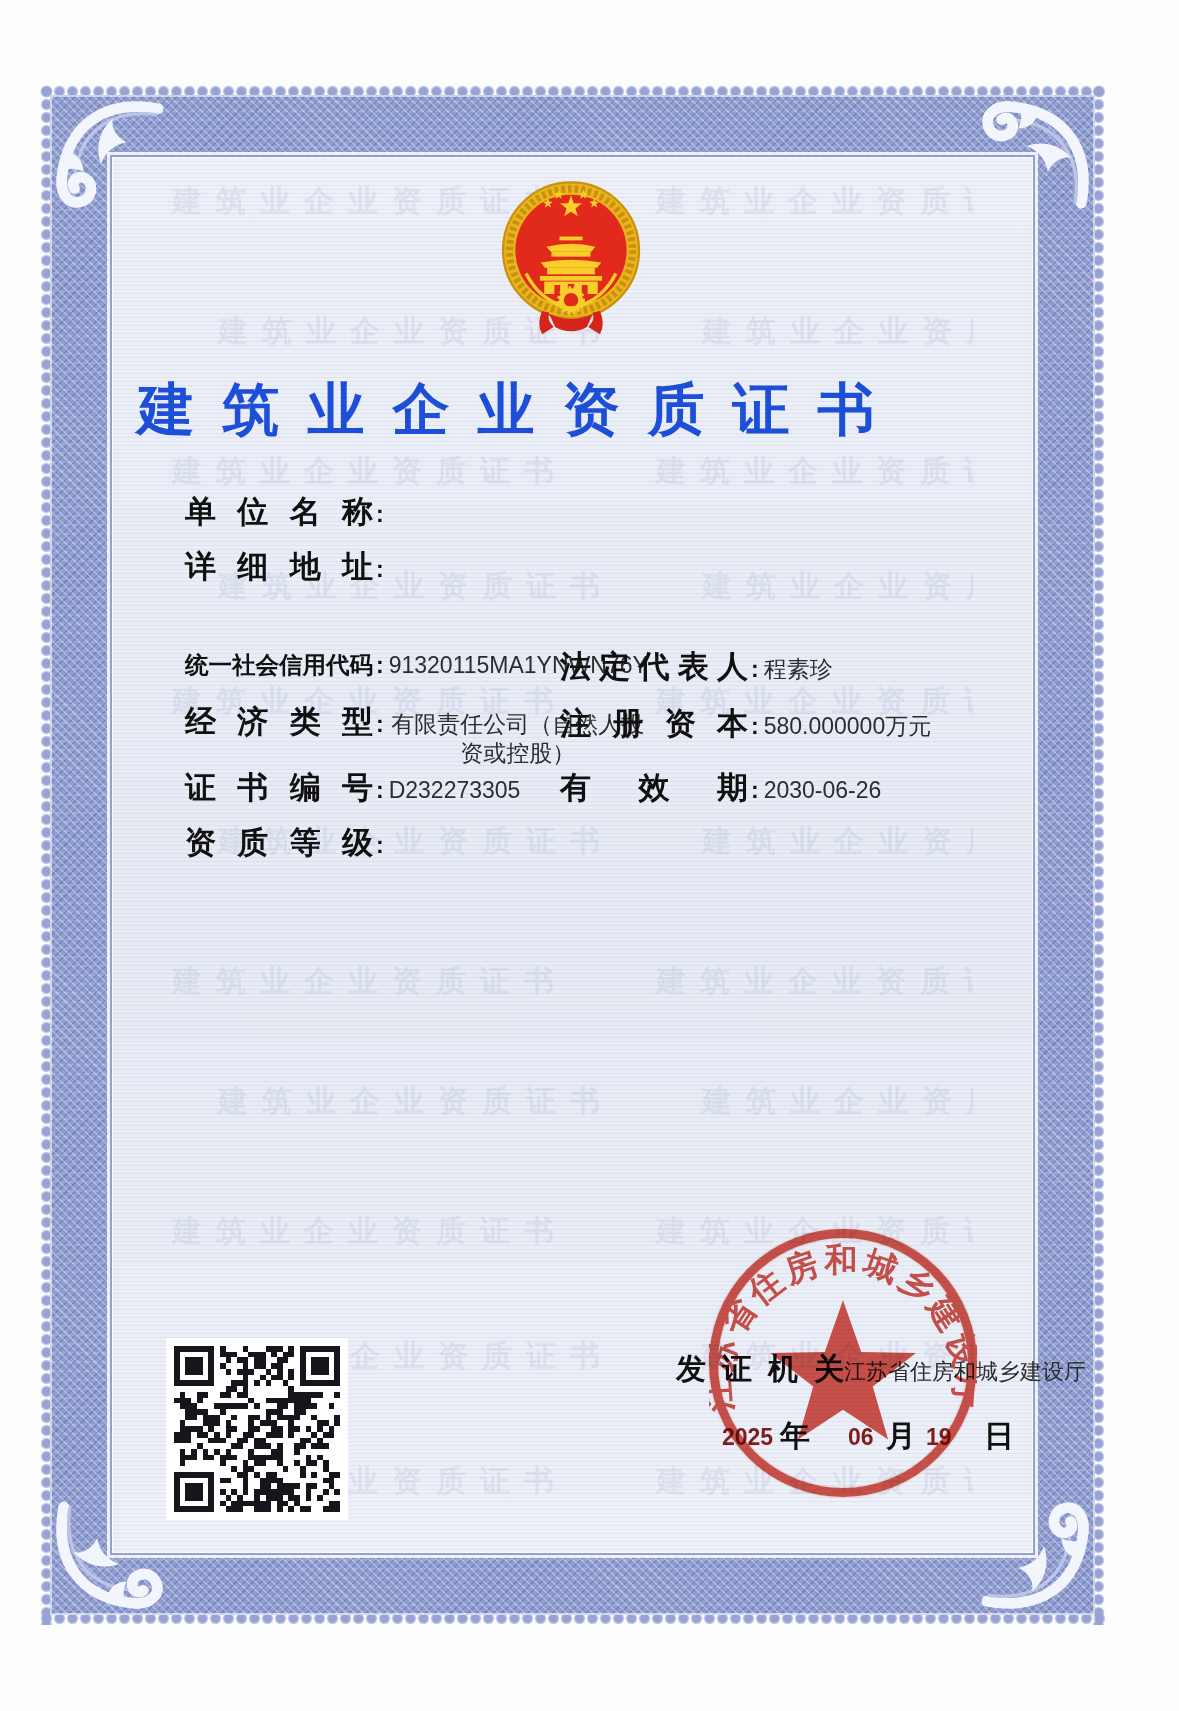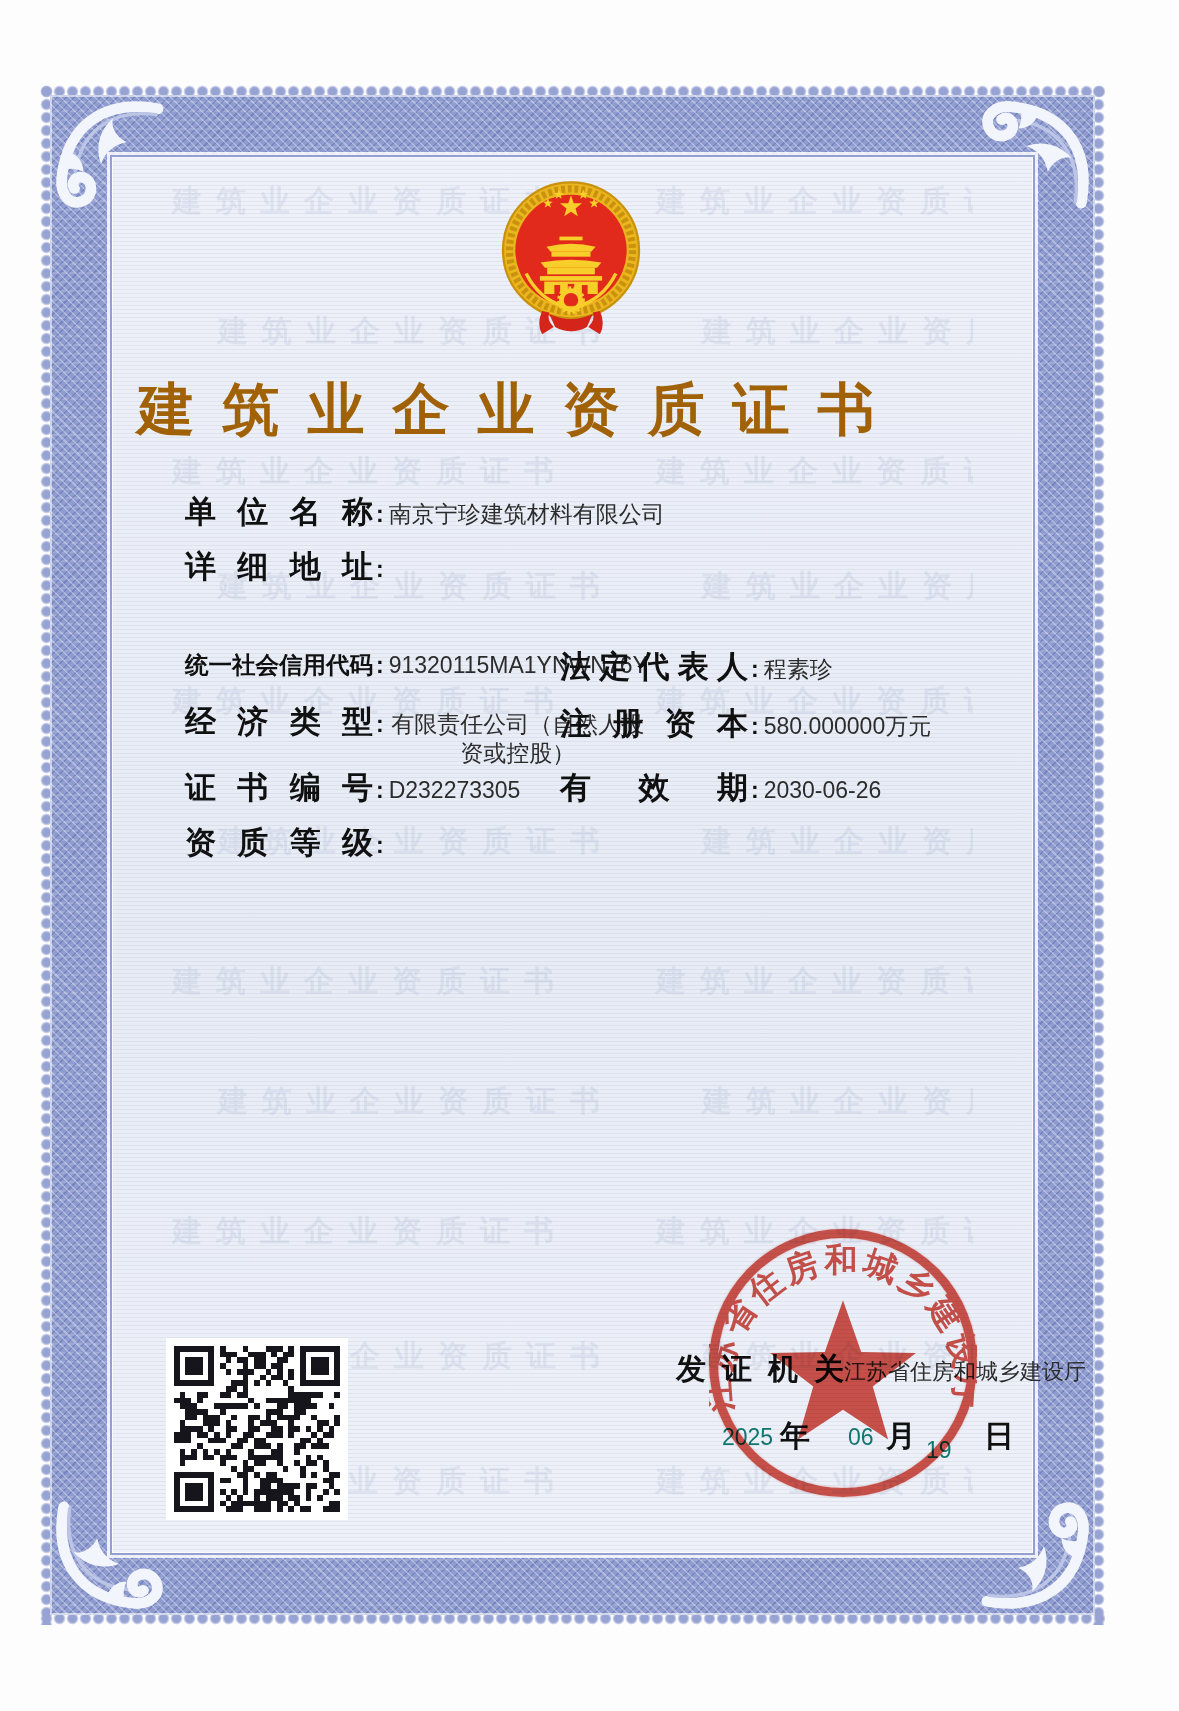--- a/index.html
+++ b/index.html
@@ -33,21 +33,21 @@
   
   .wm-layer{position:absolute;inset:0;z-index:1;overflow:hidden;pointer-events:none;}
   .wm{position:absolute;left:60px;right:60px;white-space:nowrap;overflow:hidden;
       font-size:30px;letter-spacing:14px;color:rgba(92,107,162,.10);font-weight:700;}
 
   
   .emblem{position:absolute;left:497px;top:178px;width:148px;height:162px;z-index:2;}
 
   
   .title{position:absolute;left:120px;top:372px;width:800px;text-align:center;z-index:2;
-         font-size:57px;font-weight:900;letter-spacing:28px;color:#a16207;}
+         font-size:57px;font-weight:900;letter-spacing:28px;color:#1d4ed8;}
 
   
   .row{position:absolute;display:flex;align-items:baseline;z-index:2;}
   .jlabel{display:flex;justify-content:space-between;font-weight:700;color:#101010;
           font-size:31px;width:188px;flex:0 0 188px;line-height:1.15;}
   .jlabel.small{font-size:23.5px;align-self:center;}
   .jlabel.w5{font-size:31px;}
   .colon{font-weight:700;font-size:23px;margin:0 5px 0 3px;color:#101010;}
   .val{font-size:23px;color:#2c2c2c;line-height:1.28;font-weight:500;}
   .val.wide{width:500px;}
@@ -61,27 +61,27 @@
   .r4b{left:560px;top:706px;}
   .r5{left:185px;top:770px;}
   .r5b{left:560px;top:770px;}
   .r6{left:185px;top:825px;}
 
   
   .issuer{left:676px;top:1352px;}
   .issuer .jlabel{width:168px;flex:0 0 168px;font-size:30px;}
   .issuer .val{font-size:22px;}
   .date-part{position:absolute;z-index:2;}
-  .d-num{font-size:23px;color:#0f766e;font-weight:400;}
+  .d-num{font-size:23px;color:#7f1d1d;font-weight:700;}
   .d-unit{font-size:30px;font-weight:700;color:#101010;}
   .dp-year{left:722px;top:1424px;}
   .dp-yu{left:780px;top:1416px;}
   .dp-month{left:848px;top:1424px;}
   .dp-mu{left:886px;top:1416px;}
-  .dp-day{left:926px;top:1424px;margin-top:13px;}
+  .dp-day{left:926px;top:1424px;}
   .dp-du{left:984px;top:1416px;}
 
   
   .qr{position:absolute;left:166px;top:1338px;width:182px;height:182px;background:#ffffff;
       padding:8px;box-sizing:border-box;z-index:2;}
   .qr svg{width:100%;height:100%;display:block;fill:#15151b;shape-rendering:crispEdges;}
 
   
   .stamp{position:absolute;left:709px;top:1229px;width:268px;height:268px;z-index:5;
          mix-blend-mode:multiply;opacity:.9;}
@@ -187,21 +187,20 @@
   <div class="title">建筑业企业资质证书</div>
 
   <div class="row r1">
     <span class="jlabel">
         <span>单</span>
         <span>位</span>
         <span>名</span>
         <span>称</span>
       </span>
     <span class="colon">:</span>
-    <span class="val">南京宁珍建筑材料有限公司</span>
   </div>
 
   <div class="row r2">
     <span class="jlabel">
         <span>详</span>
         <span>细</span>
         <span>地</span>
         <span>址</span>
       </span>
     <span class="colon">:</span>

